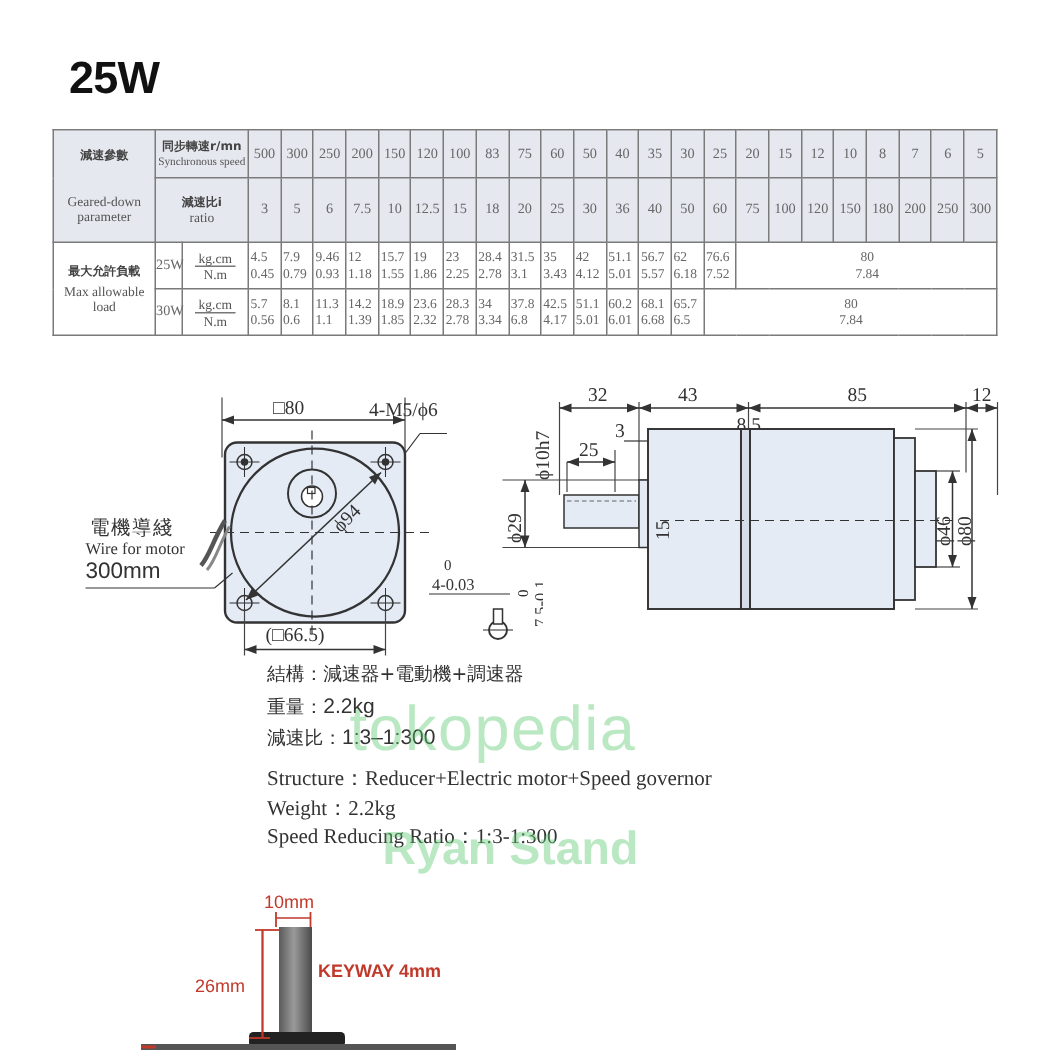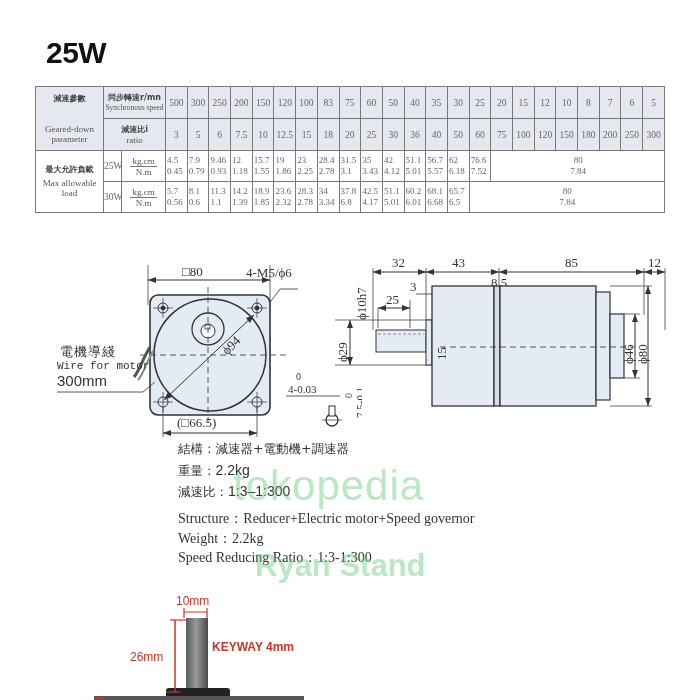--- a/index.html
+++ b/index.html
@@ -13,31 +13,31 @@
           border-collapse: collapse; table-layout: fixed; font-size: 9px; color: #555; }
   .spec td { border: 1px solid #7a7a7a; text-align: center; padding: 0; line-height: 10px; }
   .spec .hdr { background: #e6e8f0; }
   .spec .cn { font-family: "DejaVu Sans", sans-serif; font-weight: bold; font-size: 8px; color: #444; }
   .spec .en { font-size: 9px; color: #555; }
   .spec .num { font-size: 9.5px; color: #666; }
   .spec .load { font-size: 9px; text-align: left; padding-left: 1px; line-height: 11px; color: #666; }
   .spec .load.wide { text-align: center; }
   .unit-top { border-bottom: 1px solid #777; display: inline-block; padding: 0 2px; }
   .spec tr.r1 { height: 32px; }
-  .spec tr.r2 { height: 32px; }
+  .spec tr.r2 { height: 43px; }
   .spec tr.r3 { height: 31px; }
   .spec tr.r4 { height: 31px; }
 
   
   .drawing { position: absolute; }
   .dim { font-family: "Liberation Serif", serif; font-size: 13px; fill: #333; }
 
   .wire-cn { position: absolute; left: 60px; top: 343px; font-family: "DejaVu Sans", sans-serif;
              font-size: 13px; color: #333; letter-spacing: 1px; }
-  .wire-en { position: absolute; left: 57px; top: 360px; font-size: 11px; color: #333; font-family: Liberation Mono, monospace; }
+  .wire-en { position: absolute; left: 57px; top: 360px; font-size: 11px; color: #333; }
   .wire-len { position: absolute; left: 57px; top: 372px; font-family: "Liberation Sans", sans-serif;
               font-size: 15px; color: #333; }
 
   .desc { position: absolute; left: 178px; font-size: 14px; color: #333; white-space: nowrap; }
   .desc.cn { font-family: "DejaVu Sans", sans-serif; font-size: 12.5px; }
   .desc .val-sans { font-family: "Liberation Sans", sans-serif; font-size: 14px; }
 
   .wm { position: absolute; font-family: "Liberation Sans", sans-serif; color: rgba(88, 200, 110, 0.42);
         white-space: nowrap; }
   .wm1 { left: 233px; top: 462px; font-size: 42px; letter-spacing: 1px; }

